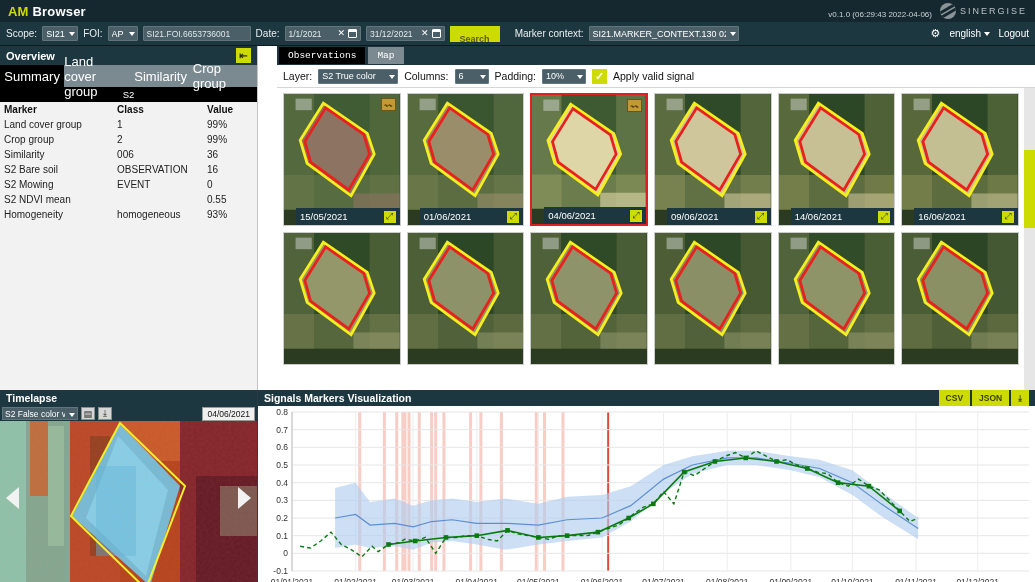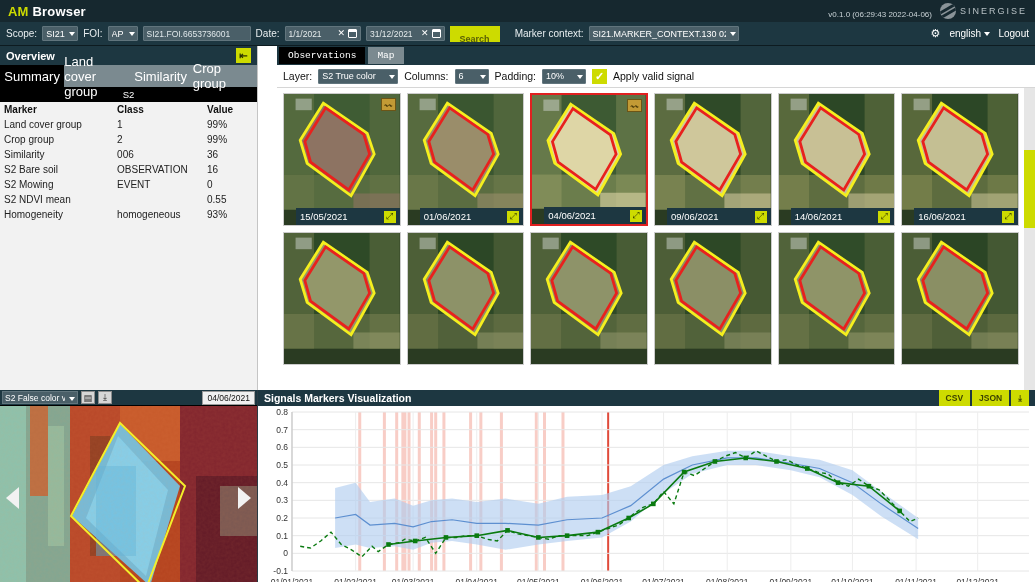--- a/index.html
+++ b/index.html
@@ -558,20 +558,21 @@
         <div class="vscroll">
           <div class="vthumb"></div>
         </div>
       </div>
     </div>
   </div>
 
   <div class="bottom">
 
     <div class="timelapse">
+      <div class="tl-title">Timelapse</div>
       <div class="tl-img">
         <svg width="258" height="188" viewBox="0 0 258 188">
           <defs>
             <filter id="px">
                 <feTurbulence type="fractalNoise" baseFrequency="0.35" numOctaves="2" seed="7"></feTurbulence>
                 <feColorMatrix values="0 0 0 0 0.9 0 0 0 0 0.3 0 0 0 0 0.1 0 0 0 0.55 0"></feColorMatrix>
               </filter>
           </defs>
           <rect width="258" height="188" fill="#b4431f"></rect>
           <rect x="0" y="0" width="70" height="188" fill="#78b9a8" opacity=".85"></rect>

